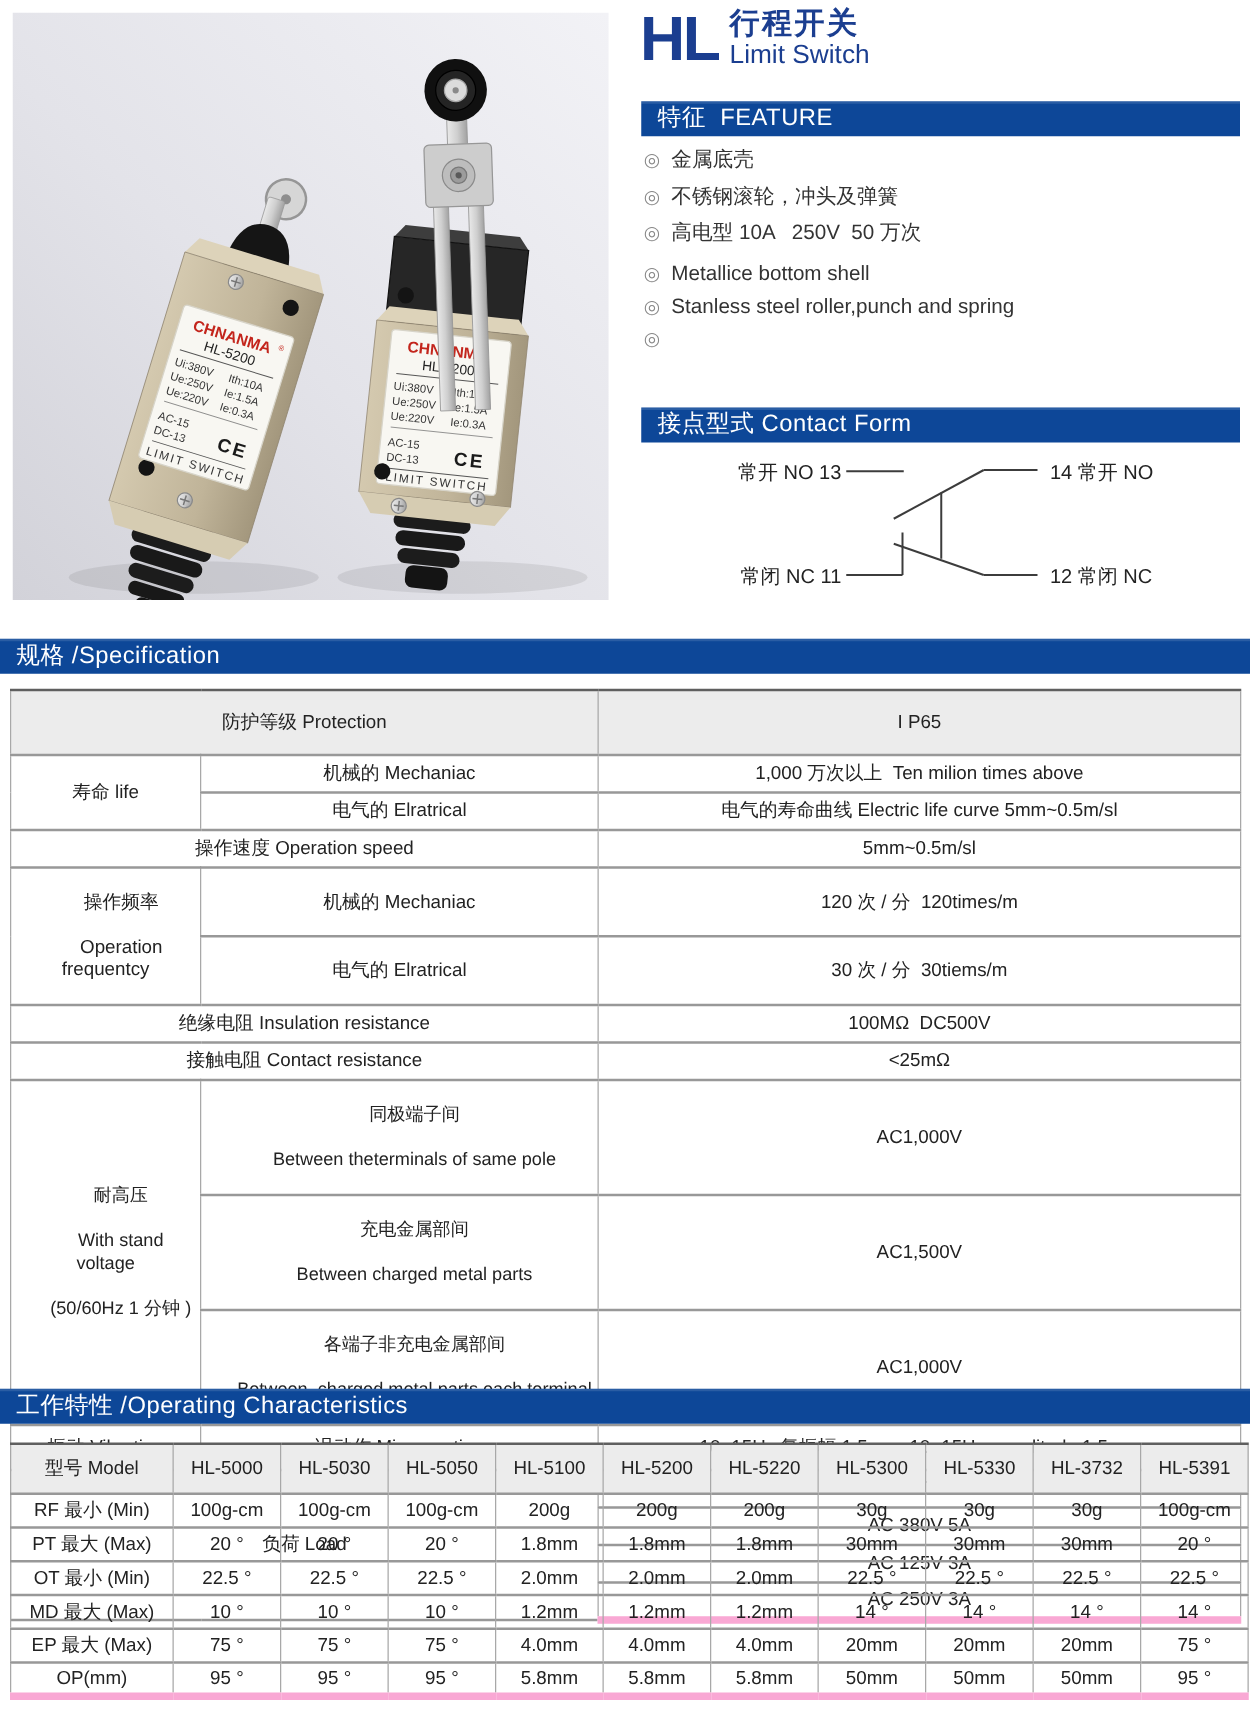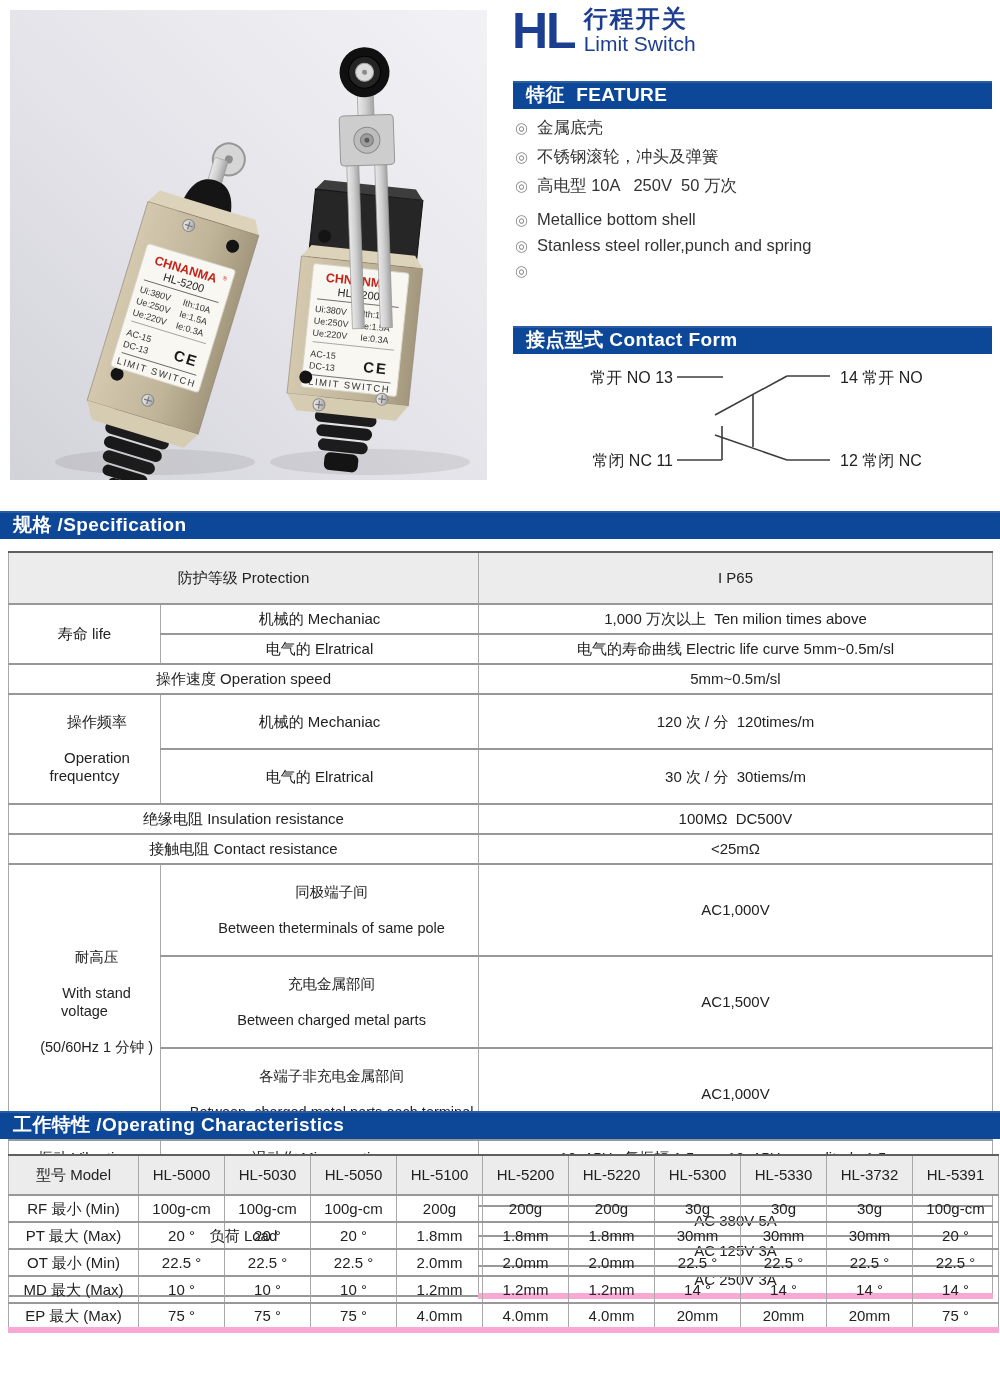--- a/index.html
+++ b/index.html
@@ -1,21 +1,21 @@
 <!DOCTYPE html>
 <html><head>
 <meta charset="utf-8">
 <style>
   html,body{margin:0;padding:0;background:#fff}
   body{width:1000px;height:1380px;position:relative;overflow:hidden;
        font-family:"Liberation Sans","DejaVu Sans",sans-serif;color:#222;
        -webkit-font-smoothing:antialiased}
   .abs{position:absolute}
   
-  .bar{background:#0d4798;color:#fff;font-size:19px;font-weight:bold;
+  .bar{background:#0d4798;color:#fff;font-size:19px;font-weight:normal;
        line-height:28px;height:28px;padding-left:13px;letter-spacing:.4px;
        white-space:pre;box-shadow:inset 0 2px 0 rgba(255,255,255,.12)}
   
   .logo{display:flex;align-items:center}
   .logo-hl{font-size:50px;line-height:44px;font-weight:bold;color:#1b3e90;letter-spacing:-2px}
   .logo-txt{margin-left:9px;color:#1b3e90}
   .logo-zh{font-size:24px;font-weight:bold;line-height:26px;letter-spacing:2px}
   .logo-en{font-size:21px;line-height:23px}
   
   .fitem{font-size:16.5px;color:#333;margin-bottom:7px;white-space:pre-wrap;display:flex;align-items:baseline}
@@ -394,14 +394,27 @@
     <td>75 °</td>
     <td>75 °</td>
     <td>4.0mm</td>
     <td>4.0mm</td>
     <td>4.0mm</td>
     <td>20mm</td>
     <td>20mm</td>
     <td>20mm</td>
     <td>75 °</td>
   </tr>
+  <tr style="height:27px">
+    <td>OP(mm)</td>
+    <td>95 °</td>
+    <td>95 °</td>
+    <td>95 °</td>
+    <td>5.8mm</td>
+    <td>5.8mm</td>
+    <td>5.8mm</td>
+    <td>50mm</td>
+    <td>50mm</td>
+    <td>50mm</td>
+    <td>95 °</td>
+  </tr>
   </tbody>
 </table>
 
 </body></html>

